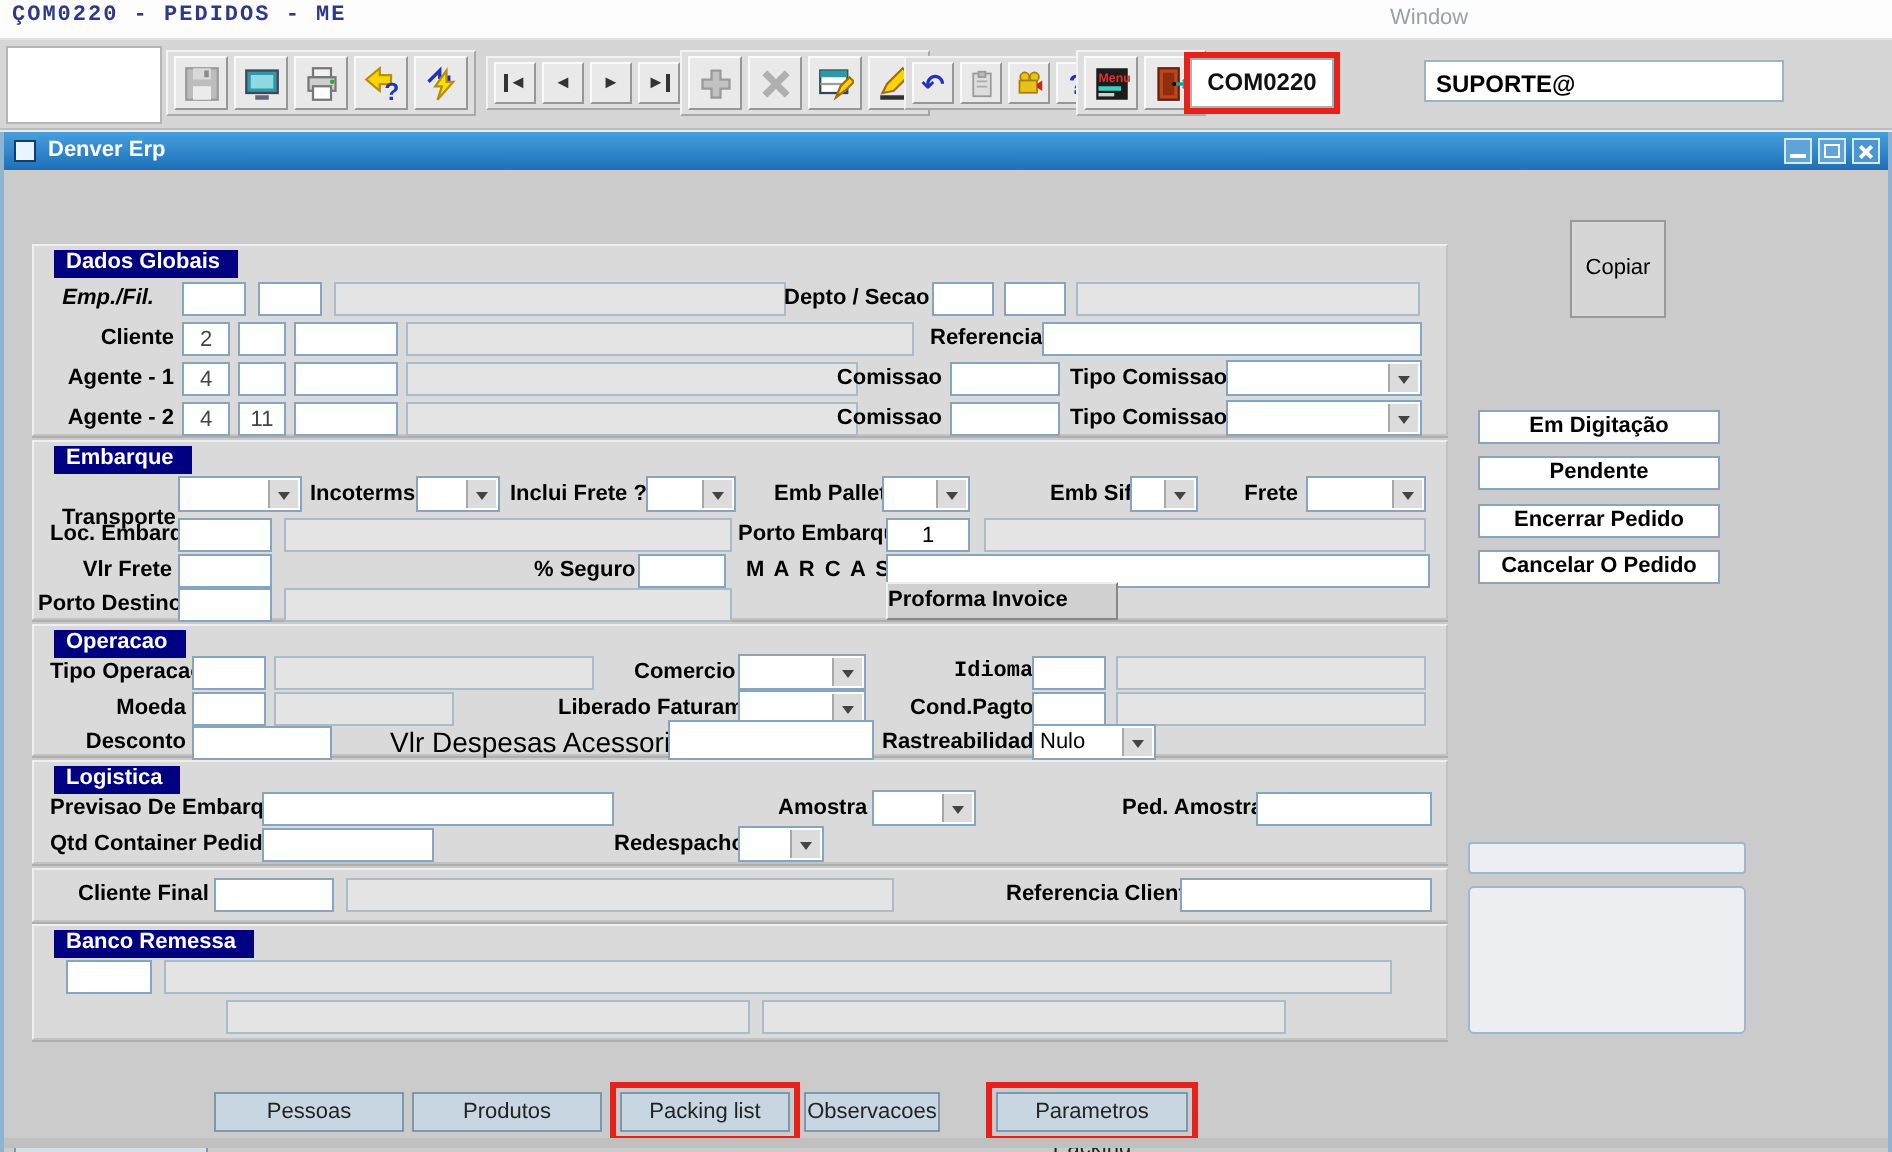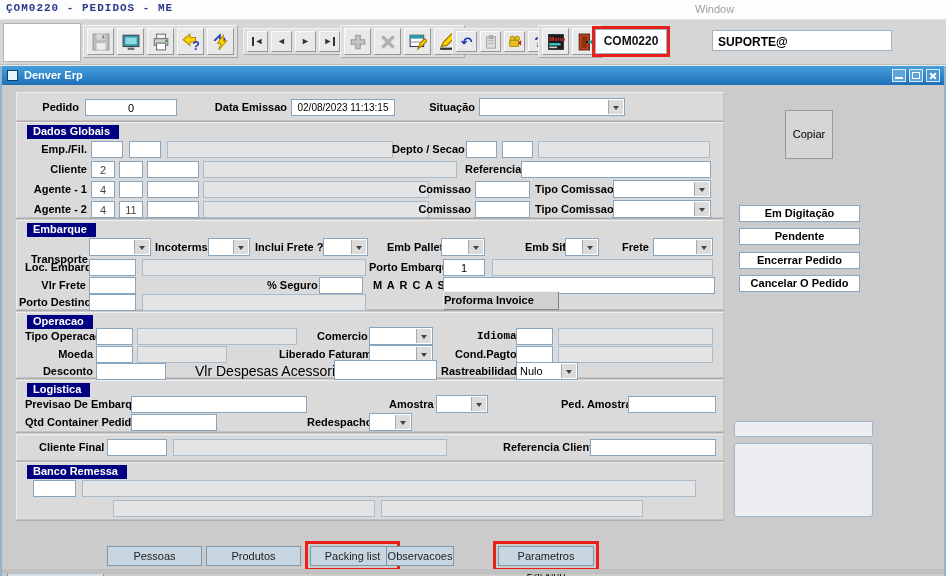--- a/index.html
+++ b/index.html
@@ -245,32 +245,24 @@
       </span>
     <span class="wctl" id="ctl-max" style="right:21px;">
         <u></u>
       </span>
     <span class="wctl" id="ctl-close" style="right:4px;background:#4a96cf;">
         <b></b>
         <s></s>
       </span>
   </div>
 
-  <div class="pnl" style="top:26px;height:29px;">
-    <span class="lb" style="left:4px;top:6px;width:58px;">Pedido</span>
-    <input class="tb ctr" style="left: 68px; top: 6px; width: 92px;" value="0">
-    <span class="lb" style="left:188px;top:6px;width:82px;">Data Emissao</span>
-    <input class="tb ctr" style="left: 274px; top: 6px; width: 104px; font-size: 10px;" value="02/08/2023 11:13:15">
-    <span class="lb" style="left:408px;top:6px;width:50px;">Situação</span>
-    <div class="dd" style="left:462px;top:5px;width:146px;"><span></span><span class="dda"></span></div>
-  </div>
 
   <div class="pnl" style="top:56px;height:96px;">
     <span class="shdr">Dados Globais</span>
-    <span class="lb" style="left:14px;top:18px;width:56px;">Emp./Fil.</span>
+    <span class="lb" style="left:4px;top:18px;width:56px;font-style:italic;">Emp./Fil.</span>
     <input class="tb" style="left: 74px; top: 18px; width: 32px;">
     <input class="tb" style="left: 112px; top: 18px; width: 32px;">
     <div class="ro" style="left:150px;top:18px;width:226px;"></div>
     <span class="lb" style="left:375px;top:18px;width:70px;">Depto / Secao</span>
     <input class="tb" style="left: 449px; top: 18px; width: 31px;">
     <input class="tb" style="left: 485px; top: 18px; width: 31px;">
     <div class="ro" style="left:521px;top:18px;width:172px;"></div>
 
     <span class="lb" style="left:14px;top:38px;width:56px;">Cliente</span>
     <input class="tb ctr gv" style="left: 74px; top: 38px; width: 24px;" value="2">
@@ -423,16 +415,16 @@
   <div class="sbtn" style="top:162px;">Pendente</div>
   <div class="sbtn" style="top:186px;">Encerrar Pedido</div>
   <div class="sbtn" style="top:209px;">Cancelar O Pedido</div>
   <div id="side-small"></div>
   <div id="side-box"></div>
 
   <div class="tab active" style="left:5px;width:97px;margin-top:27px;">Pedido Exportacao</div>
   <div class="tab" style="left:105px;width:95px;">Pessoas</div>
   <div class="tab" style="left:204px;width:95px;">Produtos</div>
   <div class="tab redbox" style="left:308px;width:85px;">Packing list</div>
-  <div class="tab" style="left:384px;width:68px;">Observacoes</div>
+  <div class="tab" style="left:400px;width:68px;">Observacoes</div>
   <div class="tab redbox" style="left:496px;width:96px;">Parametros Packing</div>
   <div id="bottomstrip"></div>
 </div>
 
 </body></html>

